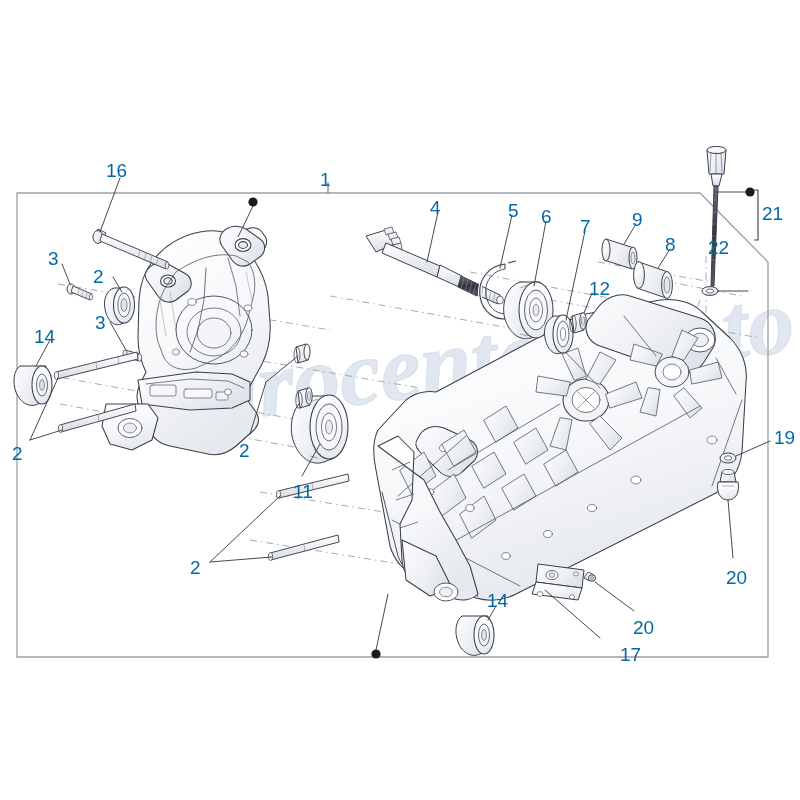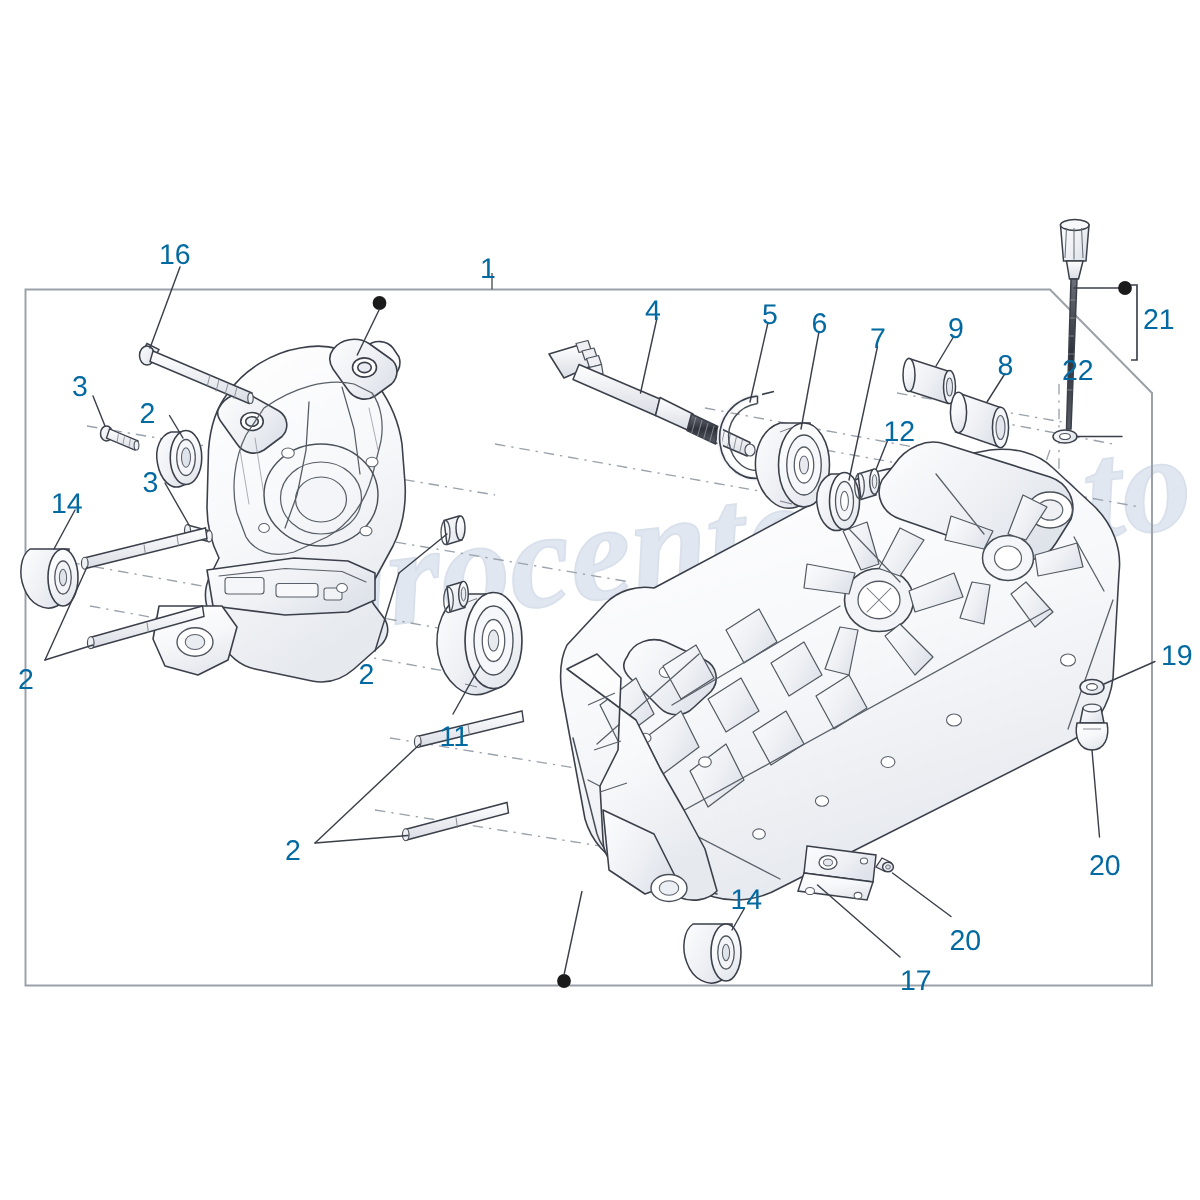--- a/index.html
+++ b/index.html
@@ -548,20 +548,20 @@
   <div class="callout-num" style="left:665px;top:235px">8</div>
   <div class="callout-num" style="left:632px;top:210px">9</div>
   <div class="callout-num" style="left:589px;top:279px">12</div>
   <div class="callout-num" style="left:293px;top:482px">11</div>
   <div class="callout-num" style="left:239px;top:441px">2</div>
   <div class="callout-num" style="left:93px;top:267px">2</div>
   <div class="callout-num" style="left:34px;top:327px">14</div>
   <div class="callout-num" style="left:487px;top:591px">14</div>
   <div class="callout-num" style="left:48px;top:249px">3</div>
   <div class="callout-num" style="left:106px;top:161px">16</div>
-  <div class="callout-num" style="left:600px;top:645px">17</div>
+  <div class="callout-num" style="left:620px;top:645px">17</div>
   <div class="callout-num" style="left:633px;top:618px">20</div>
   <div class="callout-num" style="left:774px;top:428px">19</div>
   <div class="callout-num" style="left:726px;top:568px">20</div>
   <div class="callout-num" style="left:762px;top:204px">21</div>
   <div class="callout-num" style="left:708px;top:238px">22</div>
 
 </div>
 
 </body></html>

